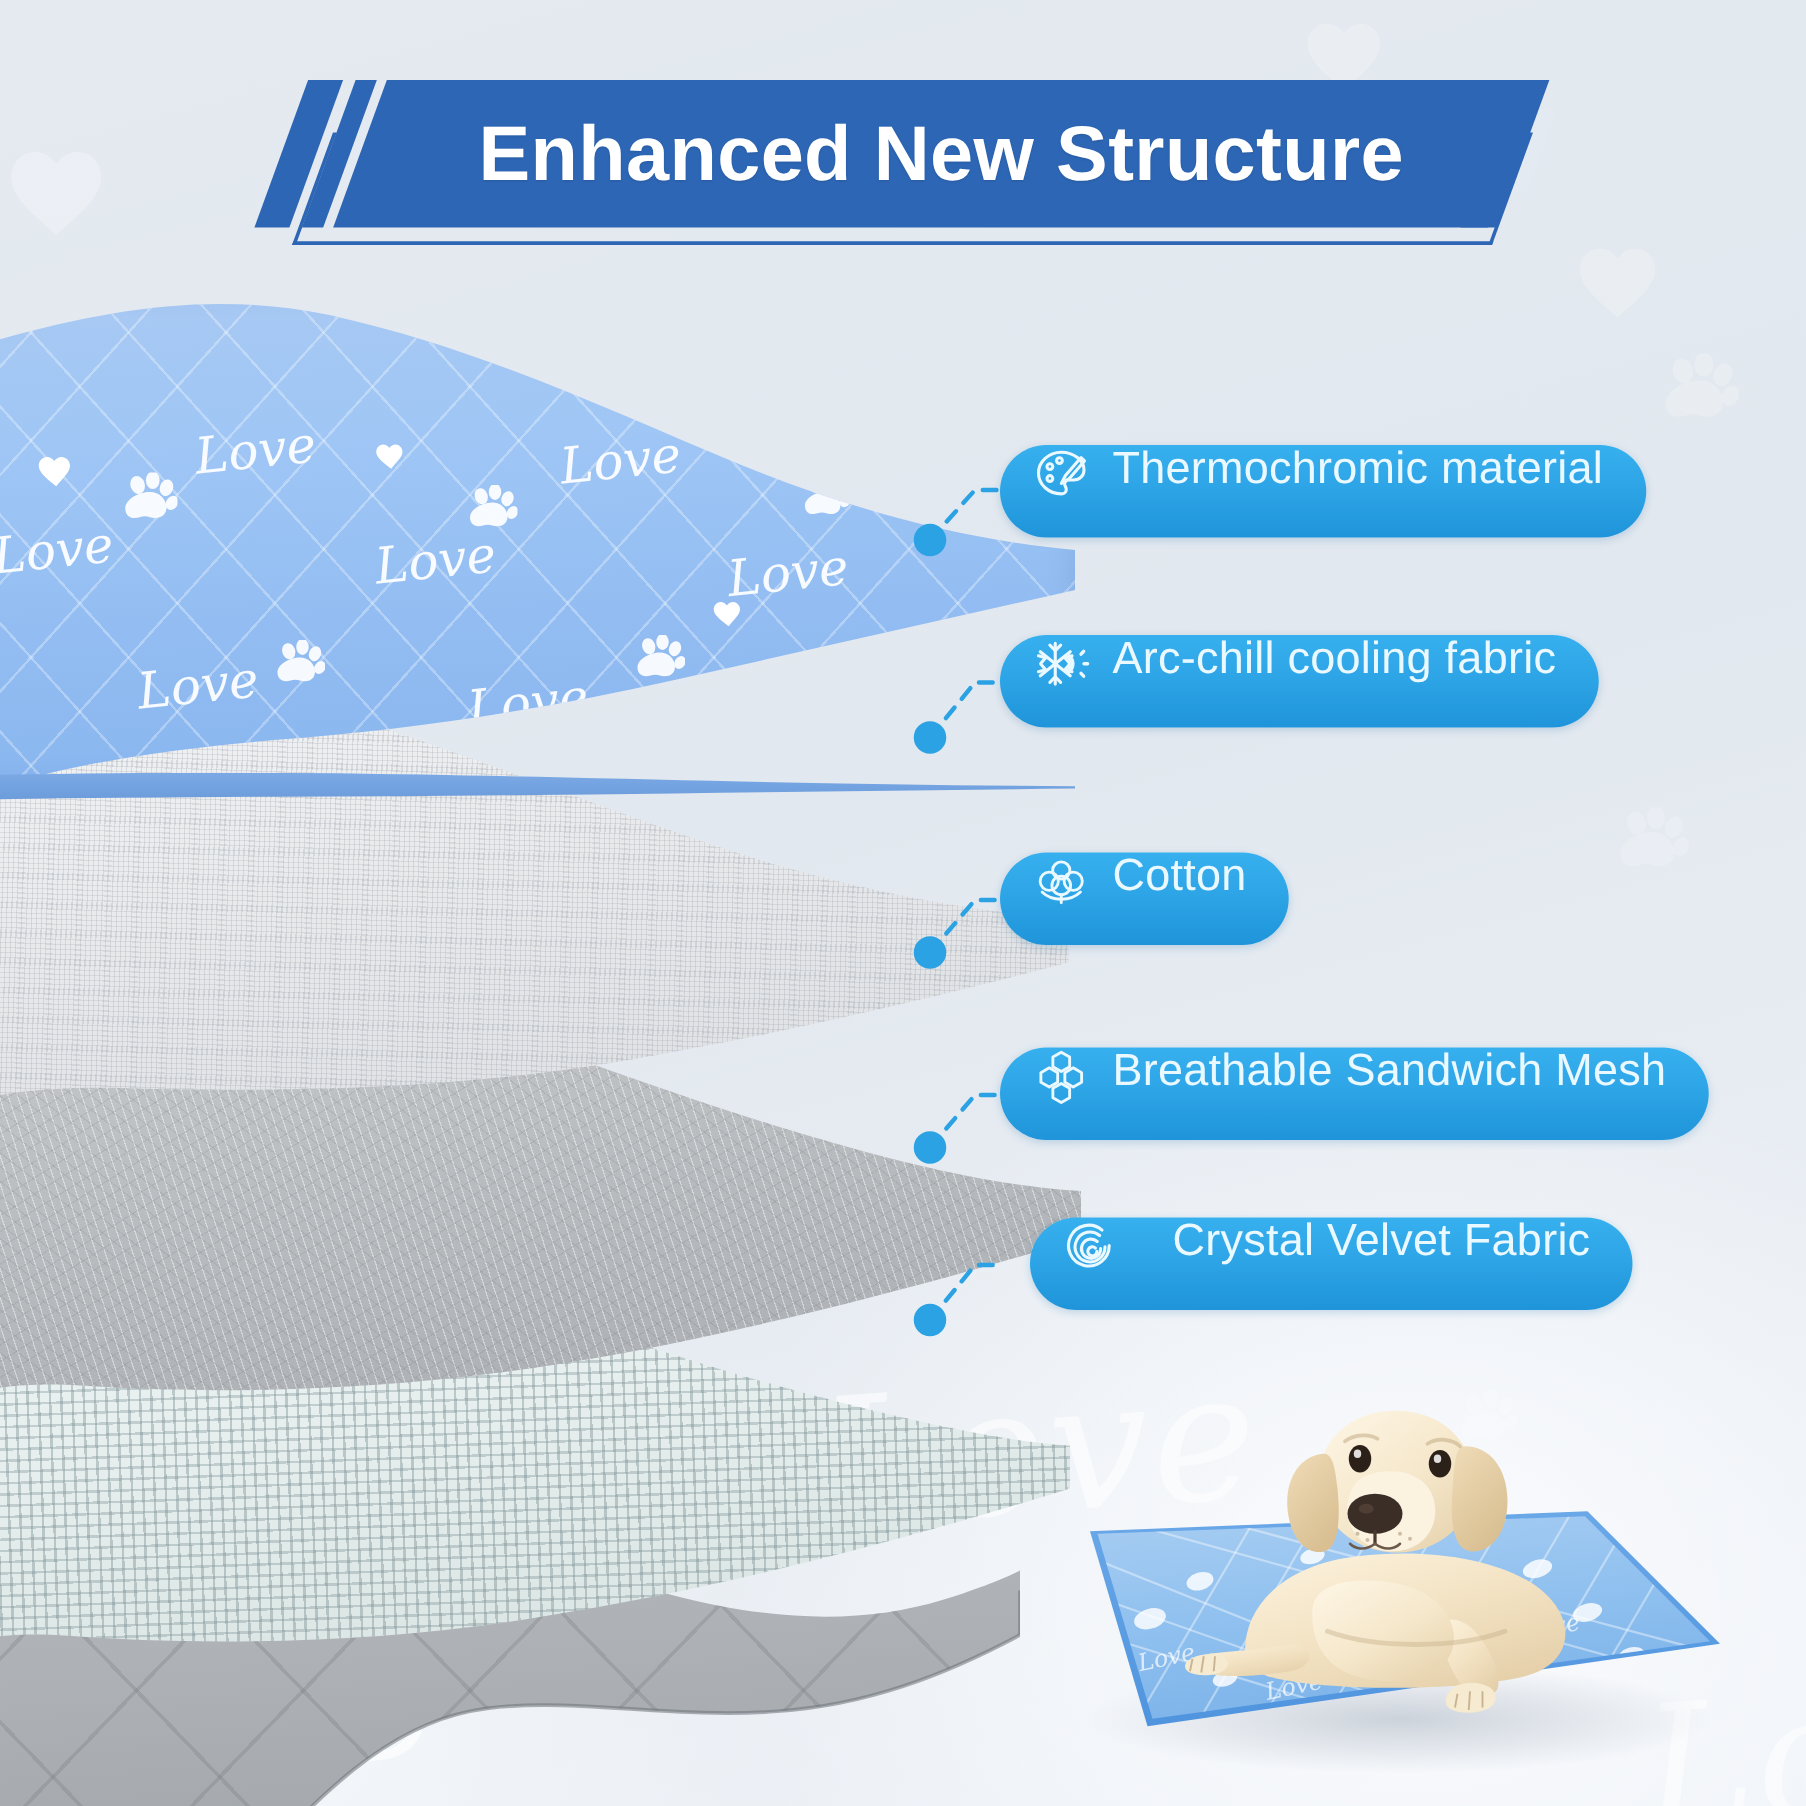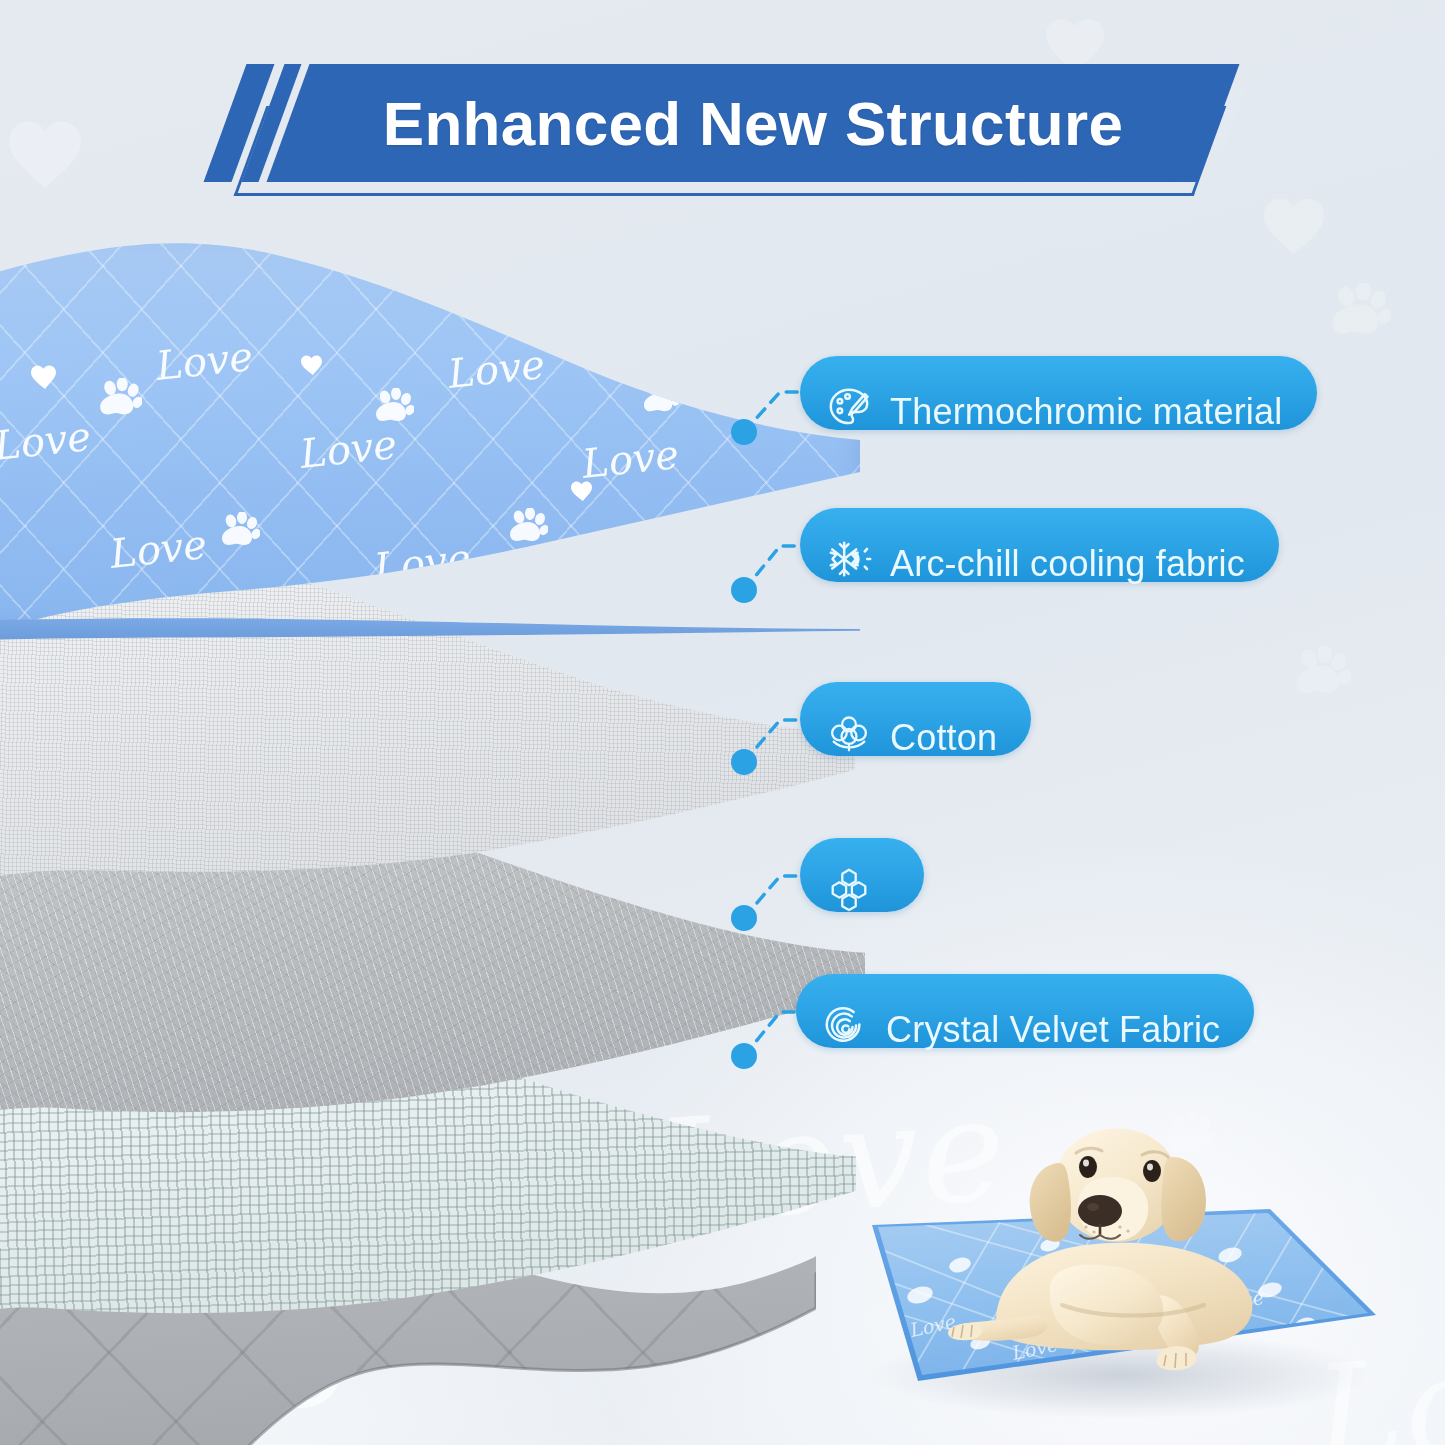--- a/index.html
+++ b/index.html
@@ -169,41 +169,41 @@
   }
 
   
   #leaders { position:absolute; inset:0; z-index:80; pointer-events:none; }
 
   
   #pills { position:absolute; inset:0; z-index:90; }
   .pill {
     position:absolute;
     height:74px;
-    display:flex; align-items:flex-end;
+    display:flex; align-items:flex-start;
     padding:0 34px 0 26px;
     border-radius:40px;
     background:linear-gradient(180deg,#37b0ef 0%, #2ba2e4 55%, #1f94da 100%);
     box-shadow:0 2px 7px rgba(25,110,170,.22);
     white-space:nowrap;
   }
   .pill .pico { width:46px; height:46px; flex:0 0 46px; margin-right:18px; display:block; }
   .pill .ptxt {
     color:#eaf8ff;
     font-size:36px;
     font-weight:normal;
     letter-spacing:.2px;
     line-height:1;
   }
 
   #pill-thermo  { left:800px; top:356px; }
   #pill-arc     { left:800px; top:508px; }
   #pill-cotton  { left:800px; top:682px; }
   #pill-mesh    { left:800px; top:838px; }
-  #pill-velvet  { left:796px; top:974px; }
+  #pill-velvet  { left:824px; top:974px;gap:24px; }
 
   
   #dog-scene { position:absolute; left:800px; top:1075px; width:600px; height:360px; z-index:70; }
 
   .nomark { user-select:none; }
 </style>
 </head>
 <body>
 
 <div id="stage">
@@ -473,20 +473,21 @@
 
     <div class="pill" id="pill-mesh">
       <svg class="pico" viewBox="0 0 48 48">
         <g fill="none" stroke="#eaf8ff" stroke-width="2.4" stroke-linejoin="round">
           <polygon points="24,4 31,8 31,16 24,20 17,16 17,8"></polygon>
           <polygon points="14,17 21,21 21,29 14,33 7,29 7,21"></polygon>
           <polygon points="34,17 41,21 41,29 34,33 27,29 27,21"></polygon>
           <polygon points="24,30 31,34 31,42 24,46 17,42 17,34"></polygon>
         </g>
       </svg>
+      <span class="ptxt nomark">Breathable Sandwich Mesh</span>
     </div>
 
     <div class="pill" id="pill-velvet">
       <svg class="pico" viewBox="0 0 48 48">
         <g fill="none" stroke="#eaf8ff" stroke-width="2.6" stroke-linecap="round">
           <path d="M33 10.5 a17 17 0 1 0 6 13"></path>
           <path d="M31 15 a12.5 12.5 0 1 0 4.5 9.5"></path>
           <path d="M29 20 a8 8 0 1 0 2.8 6"></path>
           <path d="M27.5 25.5 a3.8 3.8 0 1 0 1.2 2.8"></path>
         </g>

